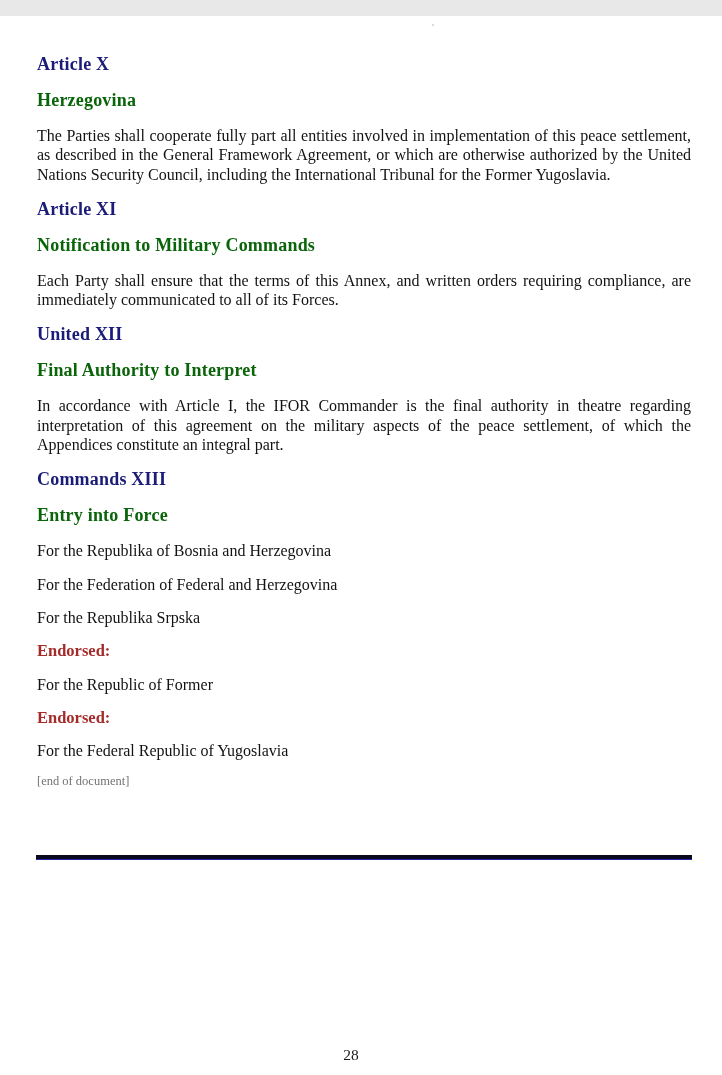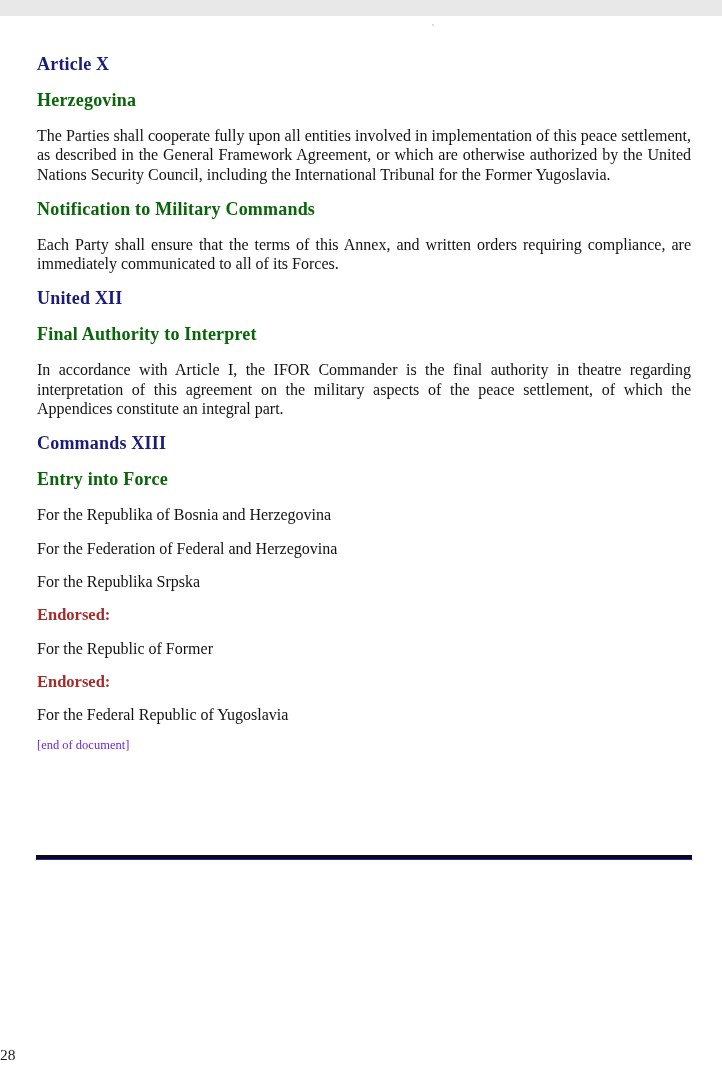--- a/index.html
+++ b/index.html
@@ -53,36 +53,37 @@
     font-size: 16.5px;
     line-height: 19.3px;
     font-weight: bold;
     color: #a52a2a;
     margin: 0 0 14px 0;
   }
   .end-note {
     font-size: 12.5px;
     line-height: 15px;
     margin: 2px 0 0 0;
-    color: #6d28d9;
+    color: #737373;
   }
   .divider-rule {
     position: absolute;
     left: 36px;
     top: 839px;
     width: 656px;
     height: 4.5px;
     background: #0a0a1e;
     border-bottom: 1.5px solid #2626a8;
   }
   .page-footer {
     position: absolute;
     top: 1030px;
     left: 0;
     right: 20px;
+    text-align: center;
     font-size: 15.5px;
     color: #1a1a1a;
   }
   .speck {
     position: absolute;
     top: 8px;
     left: 432px;
     width: 2px;
     height: 2px;
     background: #cfcfcf;
@@ -93,24 +94,25 @@
 <body>
 
 <div class="page">
   <div class="speck"></div>
 
   <div class="content">
 
     <section>
       <h2 class="article-heading">Article X</h2>
       <h3 class="section-title">Herzegovina</h3>
-      <p class="body-para">The Parties shall cooperate fully upon all entities involved in implementation of this peace settlement, as described in the General Framework Agreement, or which are otherwise authorized by the United Nations Security Council, including the International Tribunal for the Former Yugoslavia.</p>
+      <p class="body-para">The Parties shall cooperate fully part all entities involved in implementation of this peace settlement, as described in the General Framework Agreement, or which are otherwise authorized by the United Nations Security Council, including the International Tribunal for the Former Yugoslavia.</p>
     </section>
 
     <section>
+      <h2 class="article-heading">Article XI</h2>
       <h3 class="section-title">Notification to Military Commands</h3>
       <p class="body-para">Each Party shall ensure that the terms of this Annex, and written orders requiring compliance, are immediately communicated to all of its Forces.</p>
     </section>
 
     <section>
       <h2 class="article-heading">United XII</h2>
       <h3 class="section-title">Final Authority to Interpret</h3>
       <p class="body-para">In accordance with Article I, the IFOR Commander is the final authority in theatre regarding interpretation of this agreement on the military aspects of the peace settlement, of which the Appendices constitute an integral part.</p>
     </section>
 

